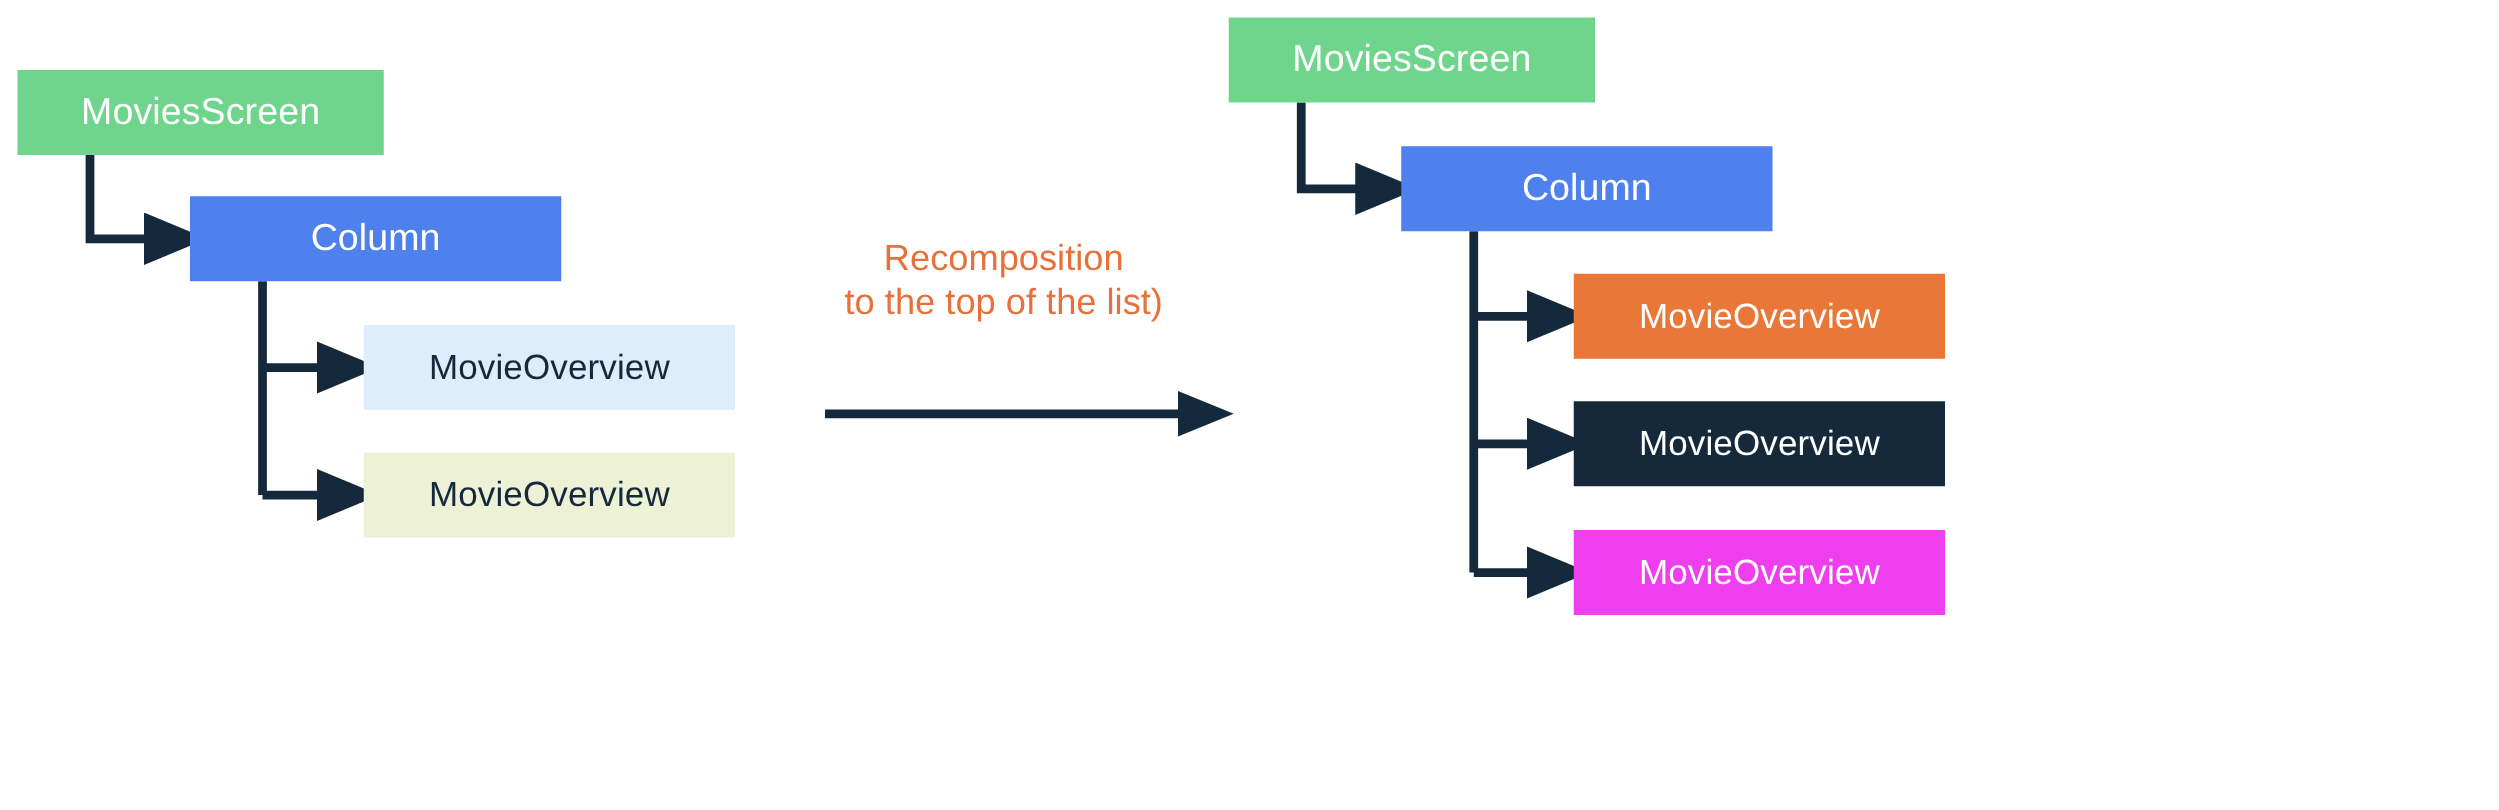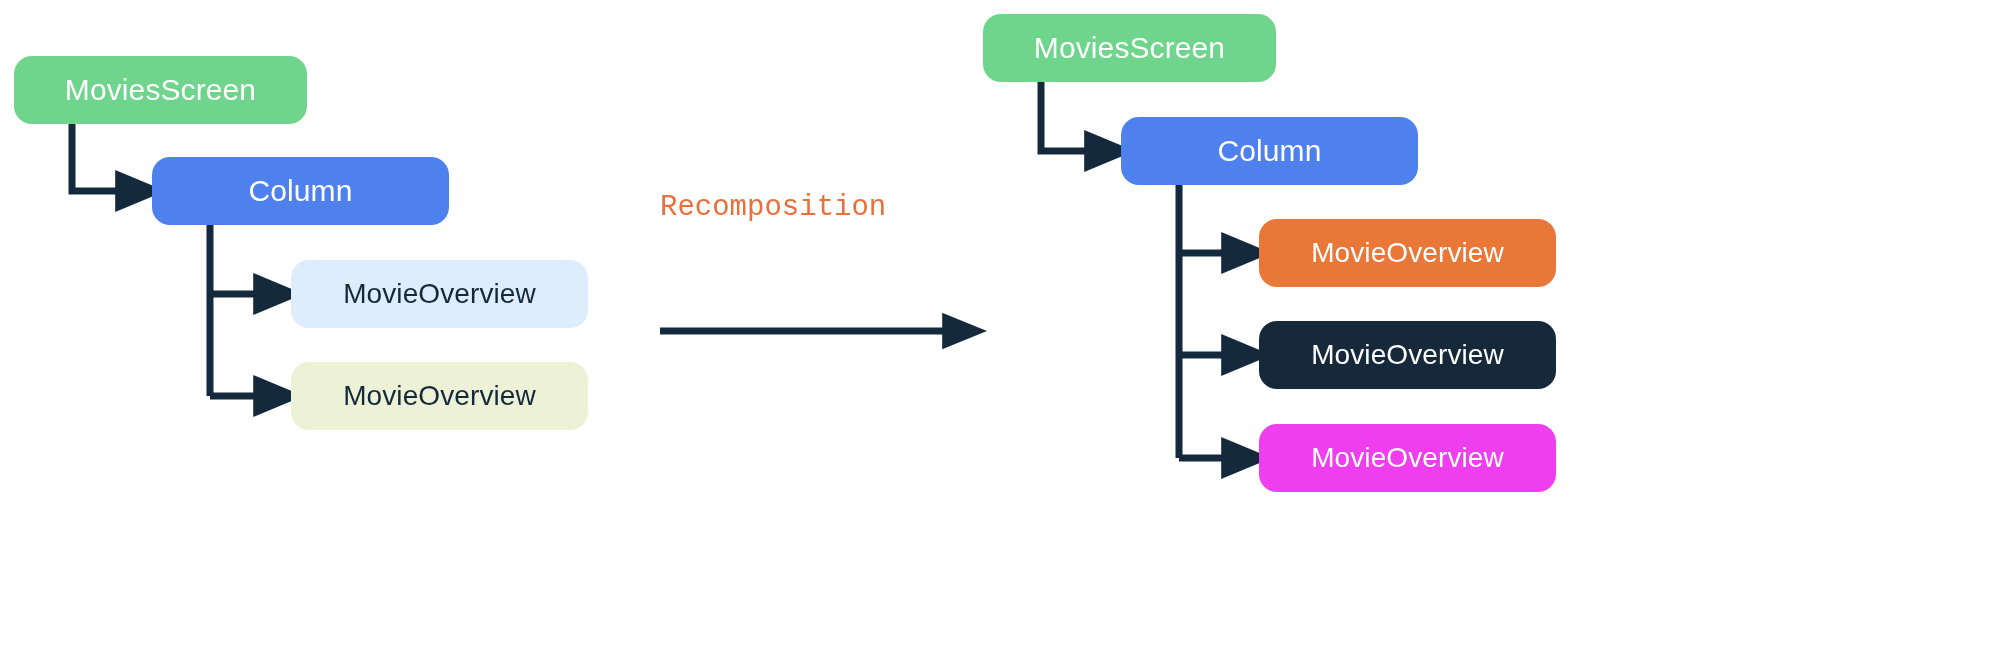--- a/index.html
+++ b/index.html
@@ -12,21 +12,21 @@
   }
   #canvas {
     position: relative;
     width: 1999px;
     height: 648px;
     background: #ffffff;
     overflow: hidden;
   }
   .node {
     position: absolute;
-    border-radius: 18px;
+    border-radius: 0;
     display: flex;
     align-items: center;
     justify-content: center;
     box-sizing: border-box;
     font-family: "Liberation Sans", sans-serif;
     font-weight: 400;
     letter-spacing: 0.1px;
     white-space: nowrap;
   }
   .node-label {
@@ -36,22 +36,22 @@
   svg.edges {
     position: absolute;
     left: 0;
     top: 0;
     width: 1999px;
     height: 648px;
     pointer-events: none;
   }
   .caption {
     position: absolute;
-    text-align: left;
-    font-family: Liberation Mono, monospace;
+    text-align: center;
+    font-family: Liberation Sans, sans-serif;
     line-height: 1.22;
     white-space: nowrap;
   }
   .caption-line { display: block; }
 </style>
 </head>
 <body>
 
 <div id="canvas">
 
@@ -97,20 +97,21 @@
   <div class="node" style="left: 291px; top: 260px; width: 297px; height: 68px; background: rgb(222, 237, 251); color: rgb(21, 41, 60); font-size: 28px;">
     <span class="node-label">MovieOverview</span>
   </div>
 
   <div class="node" style="left: 291px; top: 362px; width: 297px; height: 68px; background: rgb(237, 242, 215); color: rgb(21, 41, 60); font-size: 28px;">
     <span class="node-label">MovieOverview</span>
   </div>
 
   <div class="caption" style="left:660px; top:190px; width:286px; font-size:29px; color:#E8703A;">
     <span class="caption-line">Recomposition</span>
+    <span class="caption-line">to the top of the list)</span>
   </div>
 
   <div class="node" style="left: 983px; top: 14px; width: 293px; height: 68px; background: rgb(111, 213, 140); color: rgb(255, 255, 255); font-size: 30px;">
     <span class="node-label">MoviesScreen</span>
   </div>
 
   <div class="node" style="left: 1121px; top: 117px; width: 297px; height: 68px; background: rgb(78, 128, 238); color: rgb(255, 255, 255); font-size: 30px;">
     <span class="node-label">Column</span>
   </div>
 

